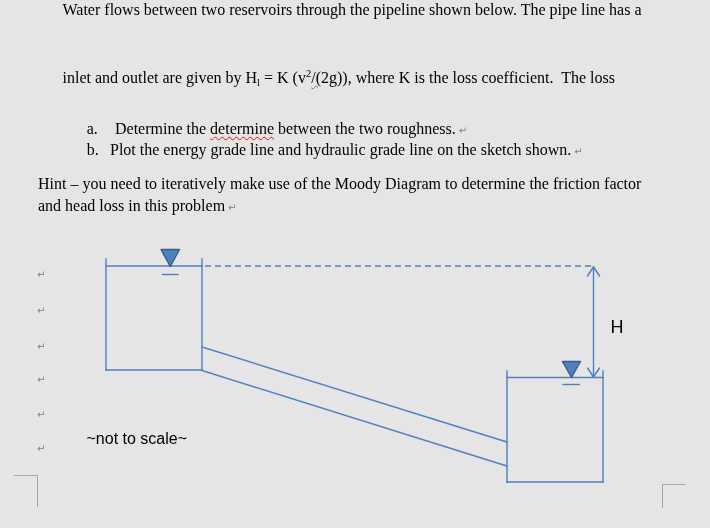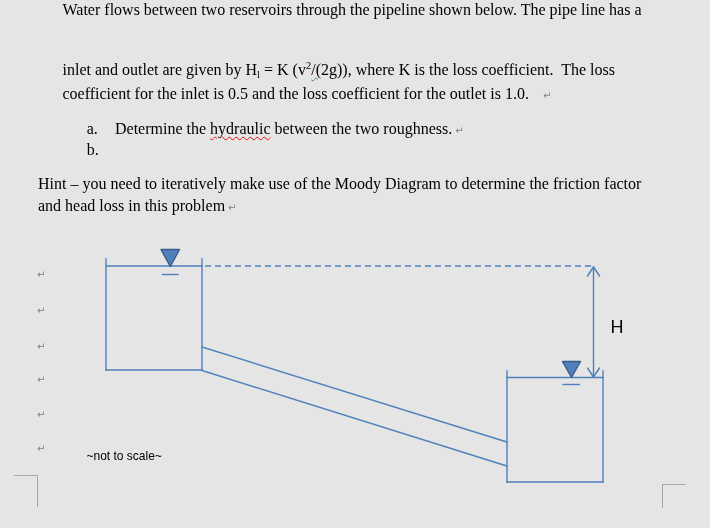--- a/index.html
+++ b/index.html
@@ -69,27 +69,27 @@
       width: 710px;
       height: 528px;
     }
   </style>
 </head>
 <body>
 
 <div id="page">
 
   <div class="line" style="left:62.5px; top:-0.4px;">Water flows between two reservoirs through the pipeline shown below. The pipe line has a</div>
-  <div class="line" style="left:62.5px; top:60px;"><span>inlet and outlet are given by H</span><span class="sub">l</span><span> = K (v</span><span class="sup">2</span><span class="grammar">/(</span><span>2g)), where K is the loss coefficient.  The loss</span></div>
-  <div class="line" style="left:62.5px; top:84px;"><span>coefficient for the inlet is 0.5 and the loss coefficient for the outlet is 1.0.</span><span class="pmark far">↵</span></div>
+  <div class="line" style="left:62.5px; top:68px;"><span>inlet and outlet are given by H</span><span class="sub">l</span><span> = K (v</span><span class="sup">2</span><span class="grammar">/(</span><span>2g)), where K is the loss coefficient.  The loss</span></div>
 
   <div class="line" style="left:86.7px; top:118.9px;">a.</div>
-  <div class="line" style="left:115px; top:118.9px;"><span>Determine the </span><span class="spell">hydraulic</span><span> between the two roughness.</span><span class="pmark">↵</span></div>
+  <div class="line" style="left:115px; top:118.9px;"><span>Determine the </span><span class="spell">determine</span><span> between the two roughness.</span><span class="pmark">↵</span></div>
 
   <div class="line" style="left:86.7px; top:139.6px;">b.</div>
+  <div class="line" style="left:110px; top:139.6px;"><span>Plot the energy grade line and hydraulic grade line on the sketch shown.</span><span class="pmark">↵</span></div>
 
   <div class="line" style="left:38px; top:173.9px;">Hint – you need to iteratively make use of the Moody Diagram to determine the friction factor</div>
   <div class="line" style="left:38px; top:196.3px;"><span>and head loss in this problem</span><span class="pmark">↵</span></div>
 
   <span class="margin-mark" style="top:269px;">↵</span>
   <span class="margin-mark" style="top:305px;">↵</span>
   <span class="margin-mark" style="top:341px;">↵</span>
   <span class="margin-mark" style="top:374px;">↵</span>
   <span class="margin-mark" style="top:409px;">↵</span>
   <span class="margin-mark" style="top:443px;">↵</span>
@@ -131,15 +131,15 @@
     <polygon points="161,249.5 179.5,249.5 170.3,266.5" fill="#4F81BD" stroke="#385D8A" stroke-width="1.4" stroke-linejoin="round"></polygon>
     <polygon points="562.5,361.5 580.5,361.5 571.5,377.5" fill="#4F81BD" stroke="#385D8A" stroke-width="1.4" stroke-linejoin="round"></polygon>
 
     <g fill="none" stroke="#A6A6A6" stroke-width="1">
       <polyline points="14,475.5 37.5,475.5 37.5,507"></polyline>
       <polyline points="662.5,508 662.5,484.5 686,484.5"></polyline>
     </g>
   </svg>
 
   <div class="sans-label" style="left:610.5px; top:317.5px; font-size:18px; line-height:18px; height:18px;">H</div>
-  <div class="sans-label" style="left:86.5px; top:449px; font-size:12px; line-height:14px; height:14px;">~not to scale~</div>
+  <div class="sans-label" style="left:86.5px; top:432px; font-size:16px; line-height:14px; height:14px;">~not to scale~</div>
 
 </div>
 
 </body></html>

